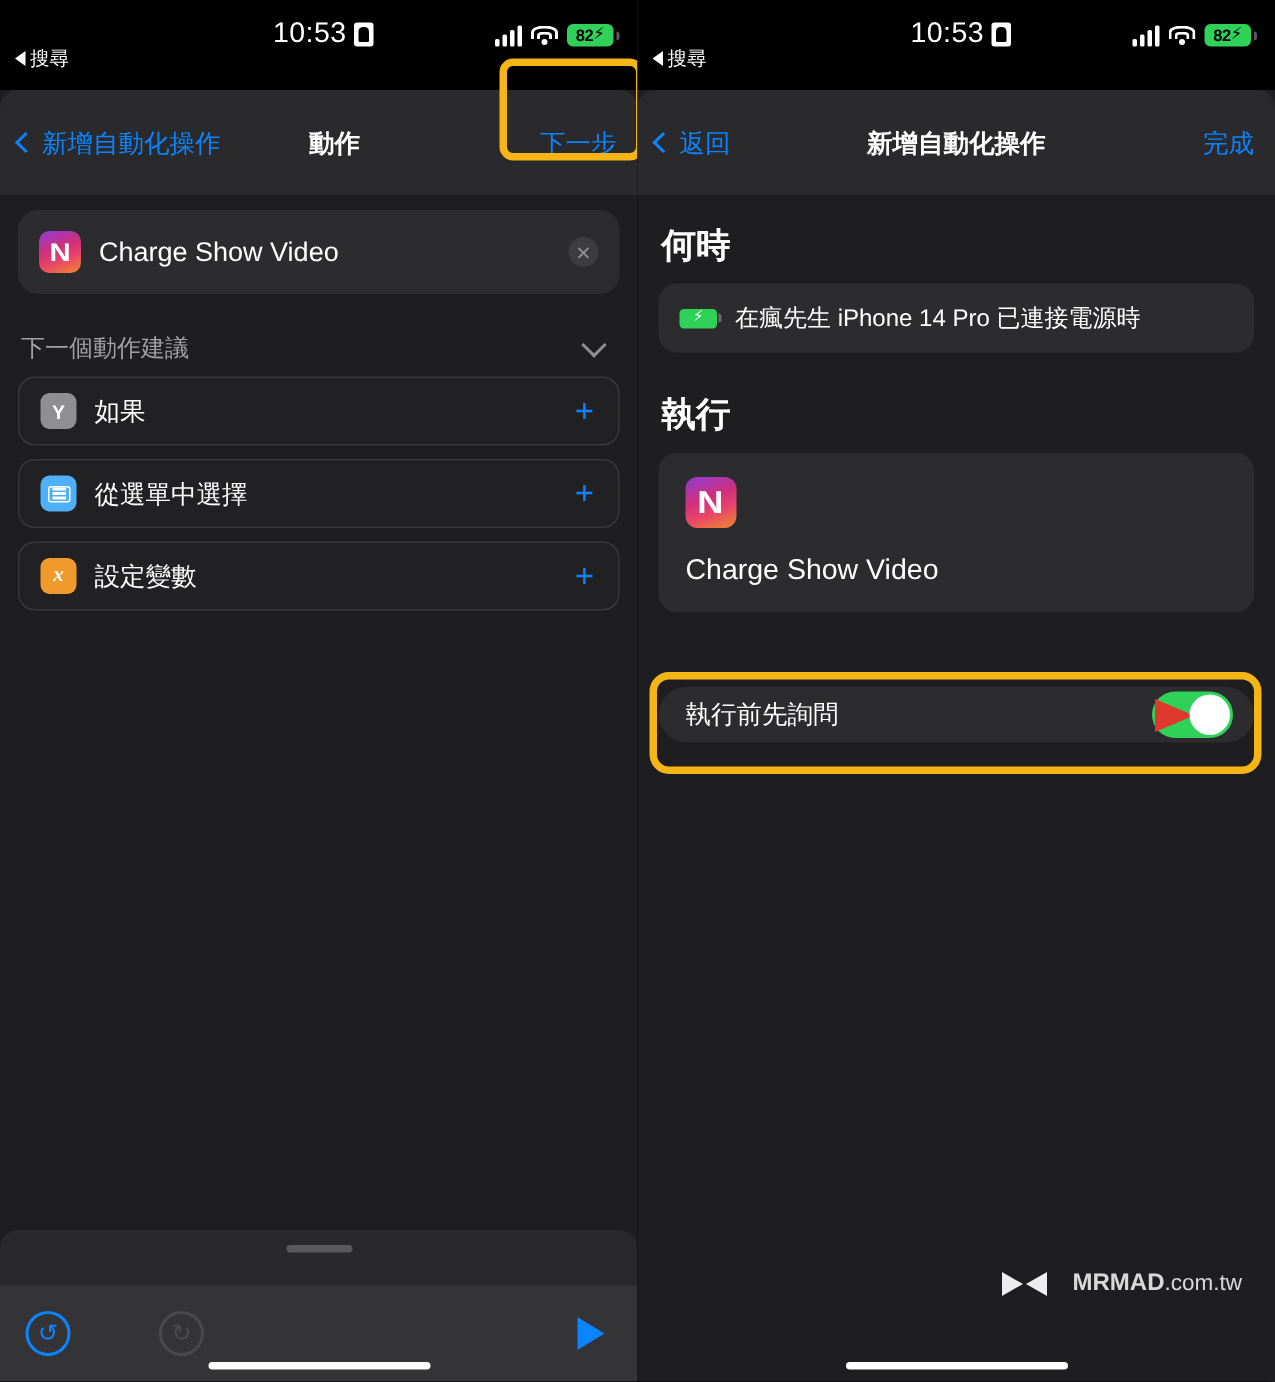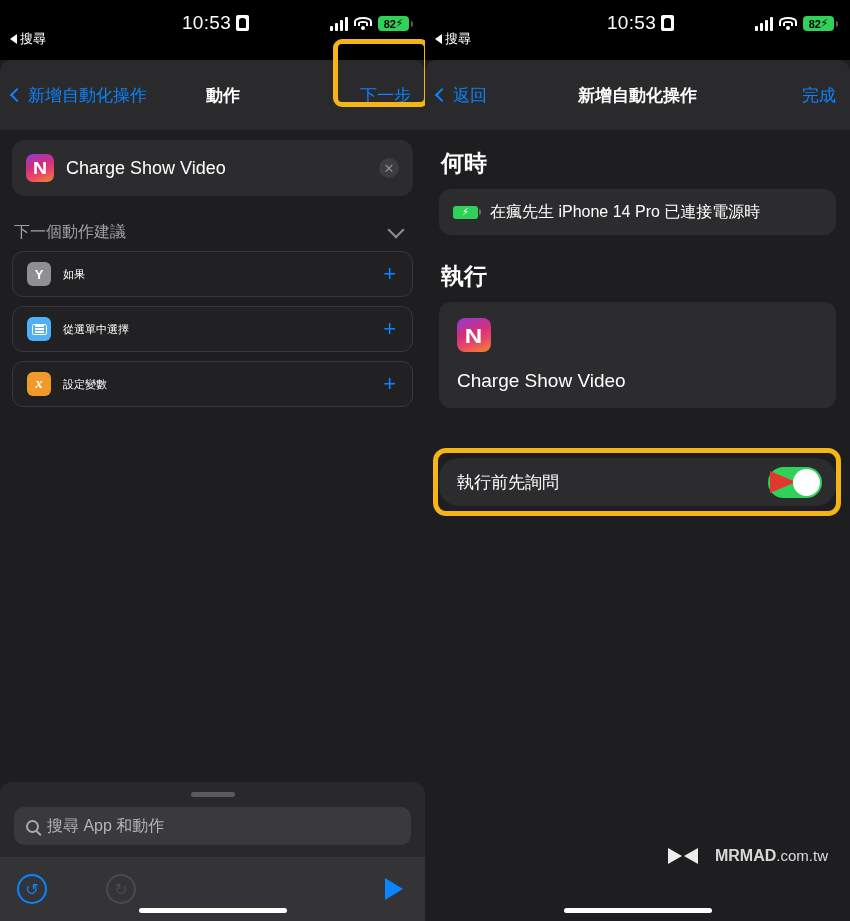--- a/index.html
+++ b/index.html
@@ -199,21 +199,21 @@
   .sq.orange { background: #f09a2b; }
   .sq .inner-box {
     width: 15px; height: 11px;
     border: 1.6px solid #fff; border-radius: 2px;
     display: flex; align-items: center; justify-content: center;
   }
   .sq .inner-box::after {
     content: ""; width: 9px; height: 1.6px; background: #fff;
     box-shadow: 0 3px 0 #fff, 0 -3px 0 #fff;
   }
-  .sugg-row .name { margin-left: 12px; font-size: 11px; color: #fff; }
+  .sugg-row .name { margin-left: 12px; font-size: 17px; color: #fff; }
   .plus {
     position: absolute; right: 16px; top: 50%;
     transform: translateY(-50%);
     color: #0a84ff; font-size: 22px; font-weight: 300; line-height: 1;
   }
 
   
   .bottombar {
     position: absolute; left: 0; bottom: 0; width: 425px;
   }
@@ -306,21 +306,21 @@
     color: #fff; font-size: 21px; font-weight: bold; line-height: 1;
     transform: scaleX(1.15);
   }
   .run-card .rlabel {
     margin-top: 18px; font-size: 19px; color: #fff; font-weight: 500;
   }
 
   .ask-wrap { position: relative; margin-top: 50px; }
   .ask-row {
     background: #2c2c2e; border-radius: 20px;
-    height: 48px;
+    height: 37px;
     display: flex; align-items: center; justify-content: space-between;
     padding: 0 14px 0 18px;
   }
   .ask-row .lbl { font-size: 17px; color: #fff; }
   .switch {
     position: relative; width: 54px; height: 31px;
     border-radius: 16px; background: #30d158; flex: none;
   }
   .switch .knob {
     position: absolute; right: 2px; top: 2px;
@@ -443,24 +443,20 @@
           <span class="name">設定變數</span>
           <span class="plus">+</span>
         </div>
 
       </div>
     </div>
 
     <div class="bottombar">
       <div class="bb-sheet">
         <div class="grabber"></div>
-        <div class="searchfield">
-          <span class="mag"></span>
-          <span class="ph">搜尋 App 和動作</span>
-        </div>
       </div>
       <div class="bb-tools">
         <span class="undo">↺</span>
         <span class="redo">↻</span>
         <span class="playbtn"></span>
         <span class="homebar"></span>
       </div>
     </div>
   </div>
 

